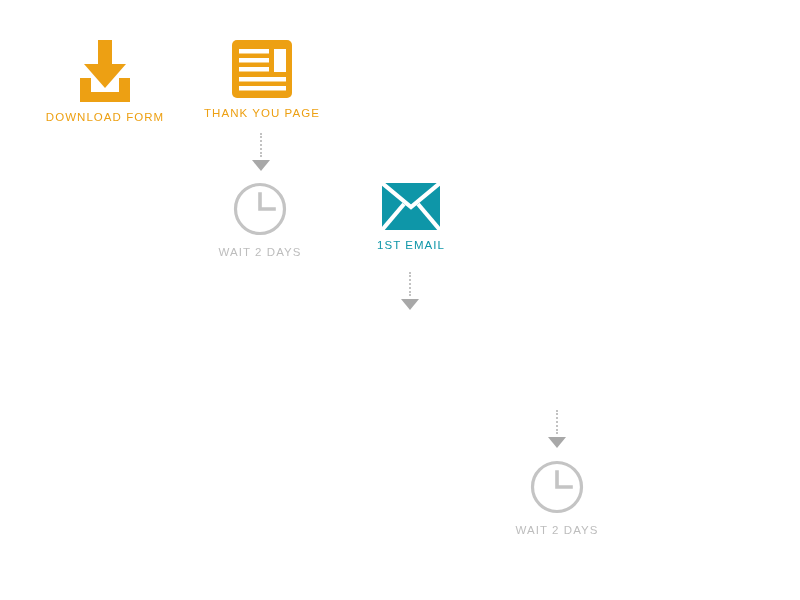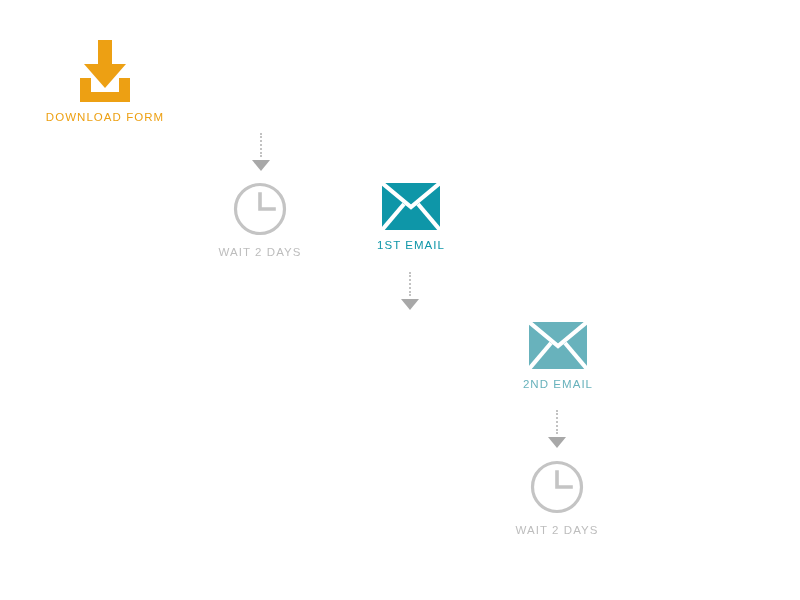--- a/index.html
+++ b/index.html
@@ -77,20 +77,34 @@
   <div class="node" style="left:105px; top:38px;">
     <span class="node-icon">
       <svg width="62" height="64" viewBox="0 0 62 64">
         <path d="M24 2 h14 v24 h14 L31 50 L10 26 h14 Z" fill="#eda013"></path>
         <path d="M6 40 h11 v14 h28 v-14 h11 v25 a4 4 0 0 1 -4 4 H10 a4 4 0 0 1 -4 -4 Z" fill="#eda013"></path>
       </svg>
     </span>
     <span class="node-label label-orange">DOWNLOAD FORM</span>
   </div>
 
+  <div class="node" style="left:262px; top:40px;">
+    <span class="node-icon">
+      <svg width="60" height="58" viewBox="0 0 60 58">
+        <rect x="0" y="0" width="60" height="58" rx="5" ry="5" fill="#eda013"></rect>
+        <rect x="7" y="9" width="30" height="4.5" fill="#ffffff"></rect>
+        <rect x="7" y="18" width="30" height="4.5" fill="#ffffff"></rect>
+        <rect x="7" y="27" width="30" height="4.5" fill="#ffffff"></rect>
+        <rect x="42" y="9" width="12" height="23" fill="#ffffff"></rect>
+        <rect x="7" y="37" width="47" height="4.5" fill="#ffffff"></rect>
+        <rect x="7" y="46" width="47" height="4.5" fill="#ffffff"></rect>
+      </svg>
+    </span>
+    <span class="node-label label-orange">THANK YOU PAGE</span>
+  </div>
 
   <div class="connector" style="left:261px; top:133px; height:38px;">
     <span class="connector-line"></span>
     <span class="connector-head"></span>
   </div>
 
   <div class="node" style="left:260px; top:181px;">
     <span class="node-icon">
       <svg width="56" height="56" viewBox="0 0 56 56">
         <circle cx="28" cy="28" r="24.5" fill="none" stroke="#c4c4c4" stroke-width="3.2"></circle>
@@ -111,31 +125,20 @@
     </span>
     <span class="node-label" style="color:#0e96a8;">1ST EMAIL</span>
   </div>
 
   <div class="connector" style="left:410px; top:272px; height:38px;">
     <span class="connector-line"></span>
     <span class="connector-head"></span>
   </div>
 
 
-  <div class="node" style="left:558px; top:322px;">
-    <span class="node-icon">
-      <svg width="58" height="47" viewBox="0 0 58 47">
-        <rect x="0" y="0" width="58" height="47" fill="#68b2bc"></rect>
-        <path d="M0 0 L29 24 L58 0" fill="none" stroke="#ffffff" stroke-width="4.2"></path>
-        <path d="M0 47 L22 21" fill="none" stroke="#ffffff" stroke-width="4.2"></path>
-        <path d="M58 47 L36 21" fill="none" stroke="#ffffff" stroke-width="4.2"></path>
-      </svg>
-    </span>
-    <span class="node-label" style="color:#68b2bc;">2ND EMAIL</span>
-  </div>
 
   <div class="connector" style="left:557px; top:410px; height:38px;">
     <span class="connector-line"></span>
     <span class="connector-head"></span>
   </div>
 
   <div class="node" style="left:557px; top:459px;">
     <span class="node-icon">
       <svg width="56" height="56" viewBox="0 0 56 56">
         <circle cx="28" cy="28" r="24.5" fill="none" stroke="#c4c4c4" stroke-width="3.2"></circle>

